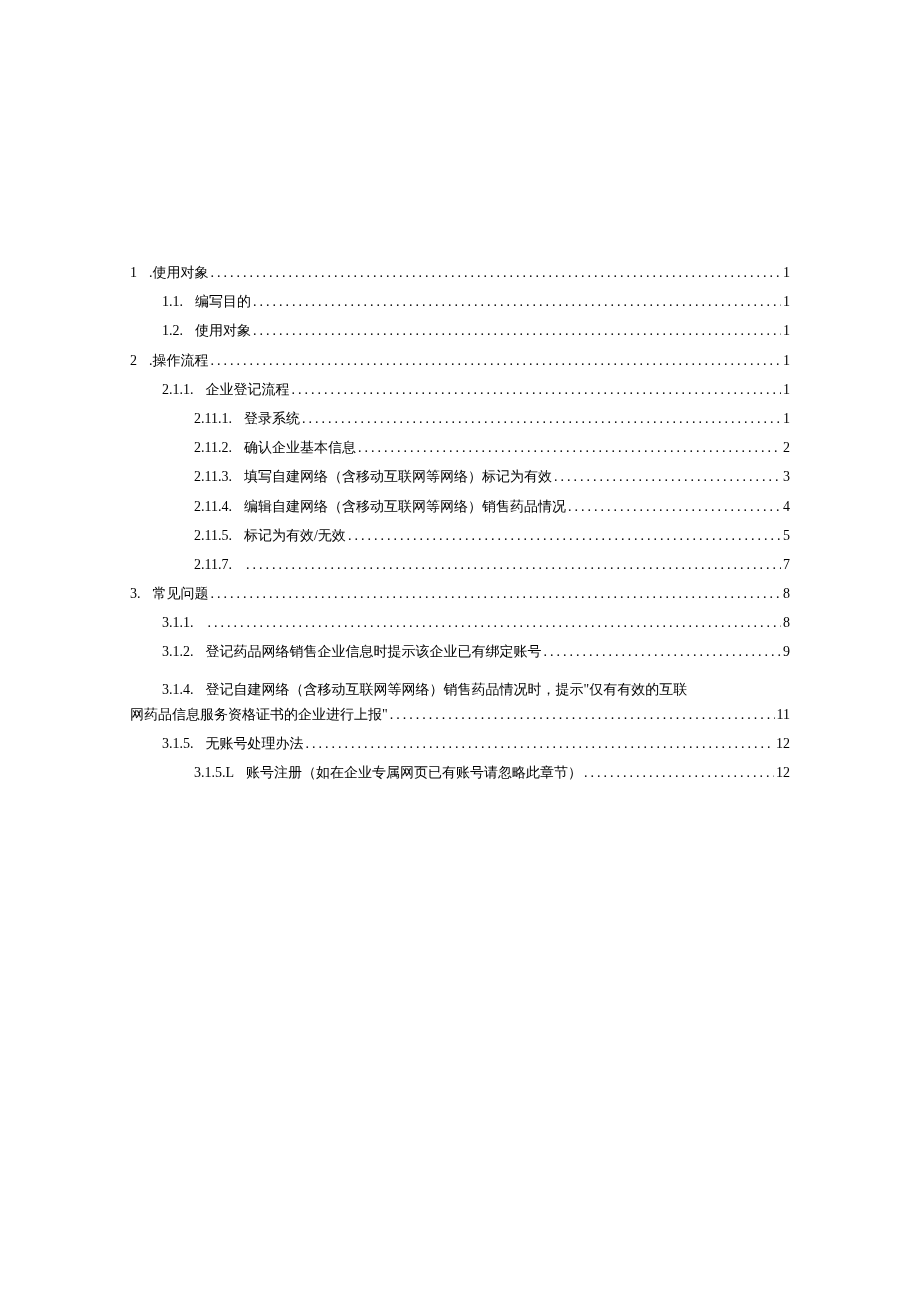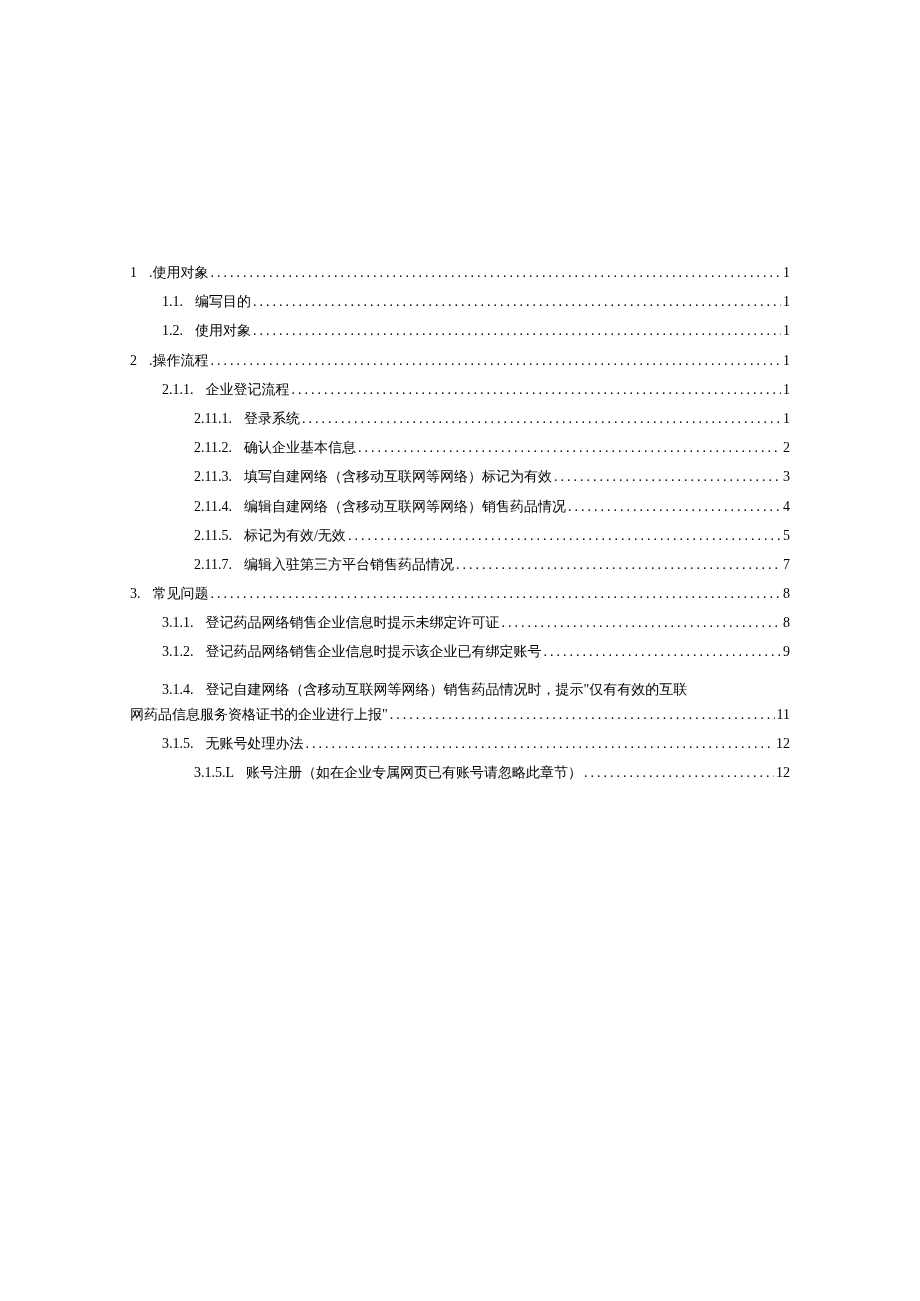--- a/index.html
+++ b/index.html
@@ -122,35 +122,33 @@
     <div class="toc-line indent-2">
       <span class="toc-num">2.11.5.</span>
       <span></span>
       <span class="toc-title">标记为有效/无效</span>
       <span class="toc-dots"></span>
       <span class="toc-page">5</span>
     </div>
     <div class="toc-line indent-2">
       <span class="toc-num">2.11.7.</span>
       <span></span>
-      <span class="toc-title">编辑入驻第三方平台销售药品情况</span>
       <span class="toc-dots"></span>
       <span class="toc-page">7</span>
     </div>
     <div class="toc-line indent-0">
       <span class="toc-num">3.</span>
       <span></span>
       <span class="toc-title">常见问题</span>
       <span class="toc-dots"></span>
       <span class="toc-page">8</span>
     </div>
     <div class="toc-line indent-1">
       <span class="toc-num">3.1.1.</span>
       <span></span>
-      <span class="toc-title">登记药品网络销售企业信息时提示未绑定许可证</span>
       <span class="toc-dots"></span>
       <span class="toc-page">8</span>
     </div>
     <div class="toc-line indent-1">
       <span class="toc-num">3.1.2.</span>
       <span></span>
       <span class="toc-title">登记药品网络销售企业信息时提示该企业已有绑定账号</span>
       <span class="toc-dots"></span>
       <span class="toc-page">9</span>
     </div>

